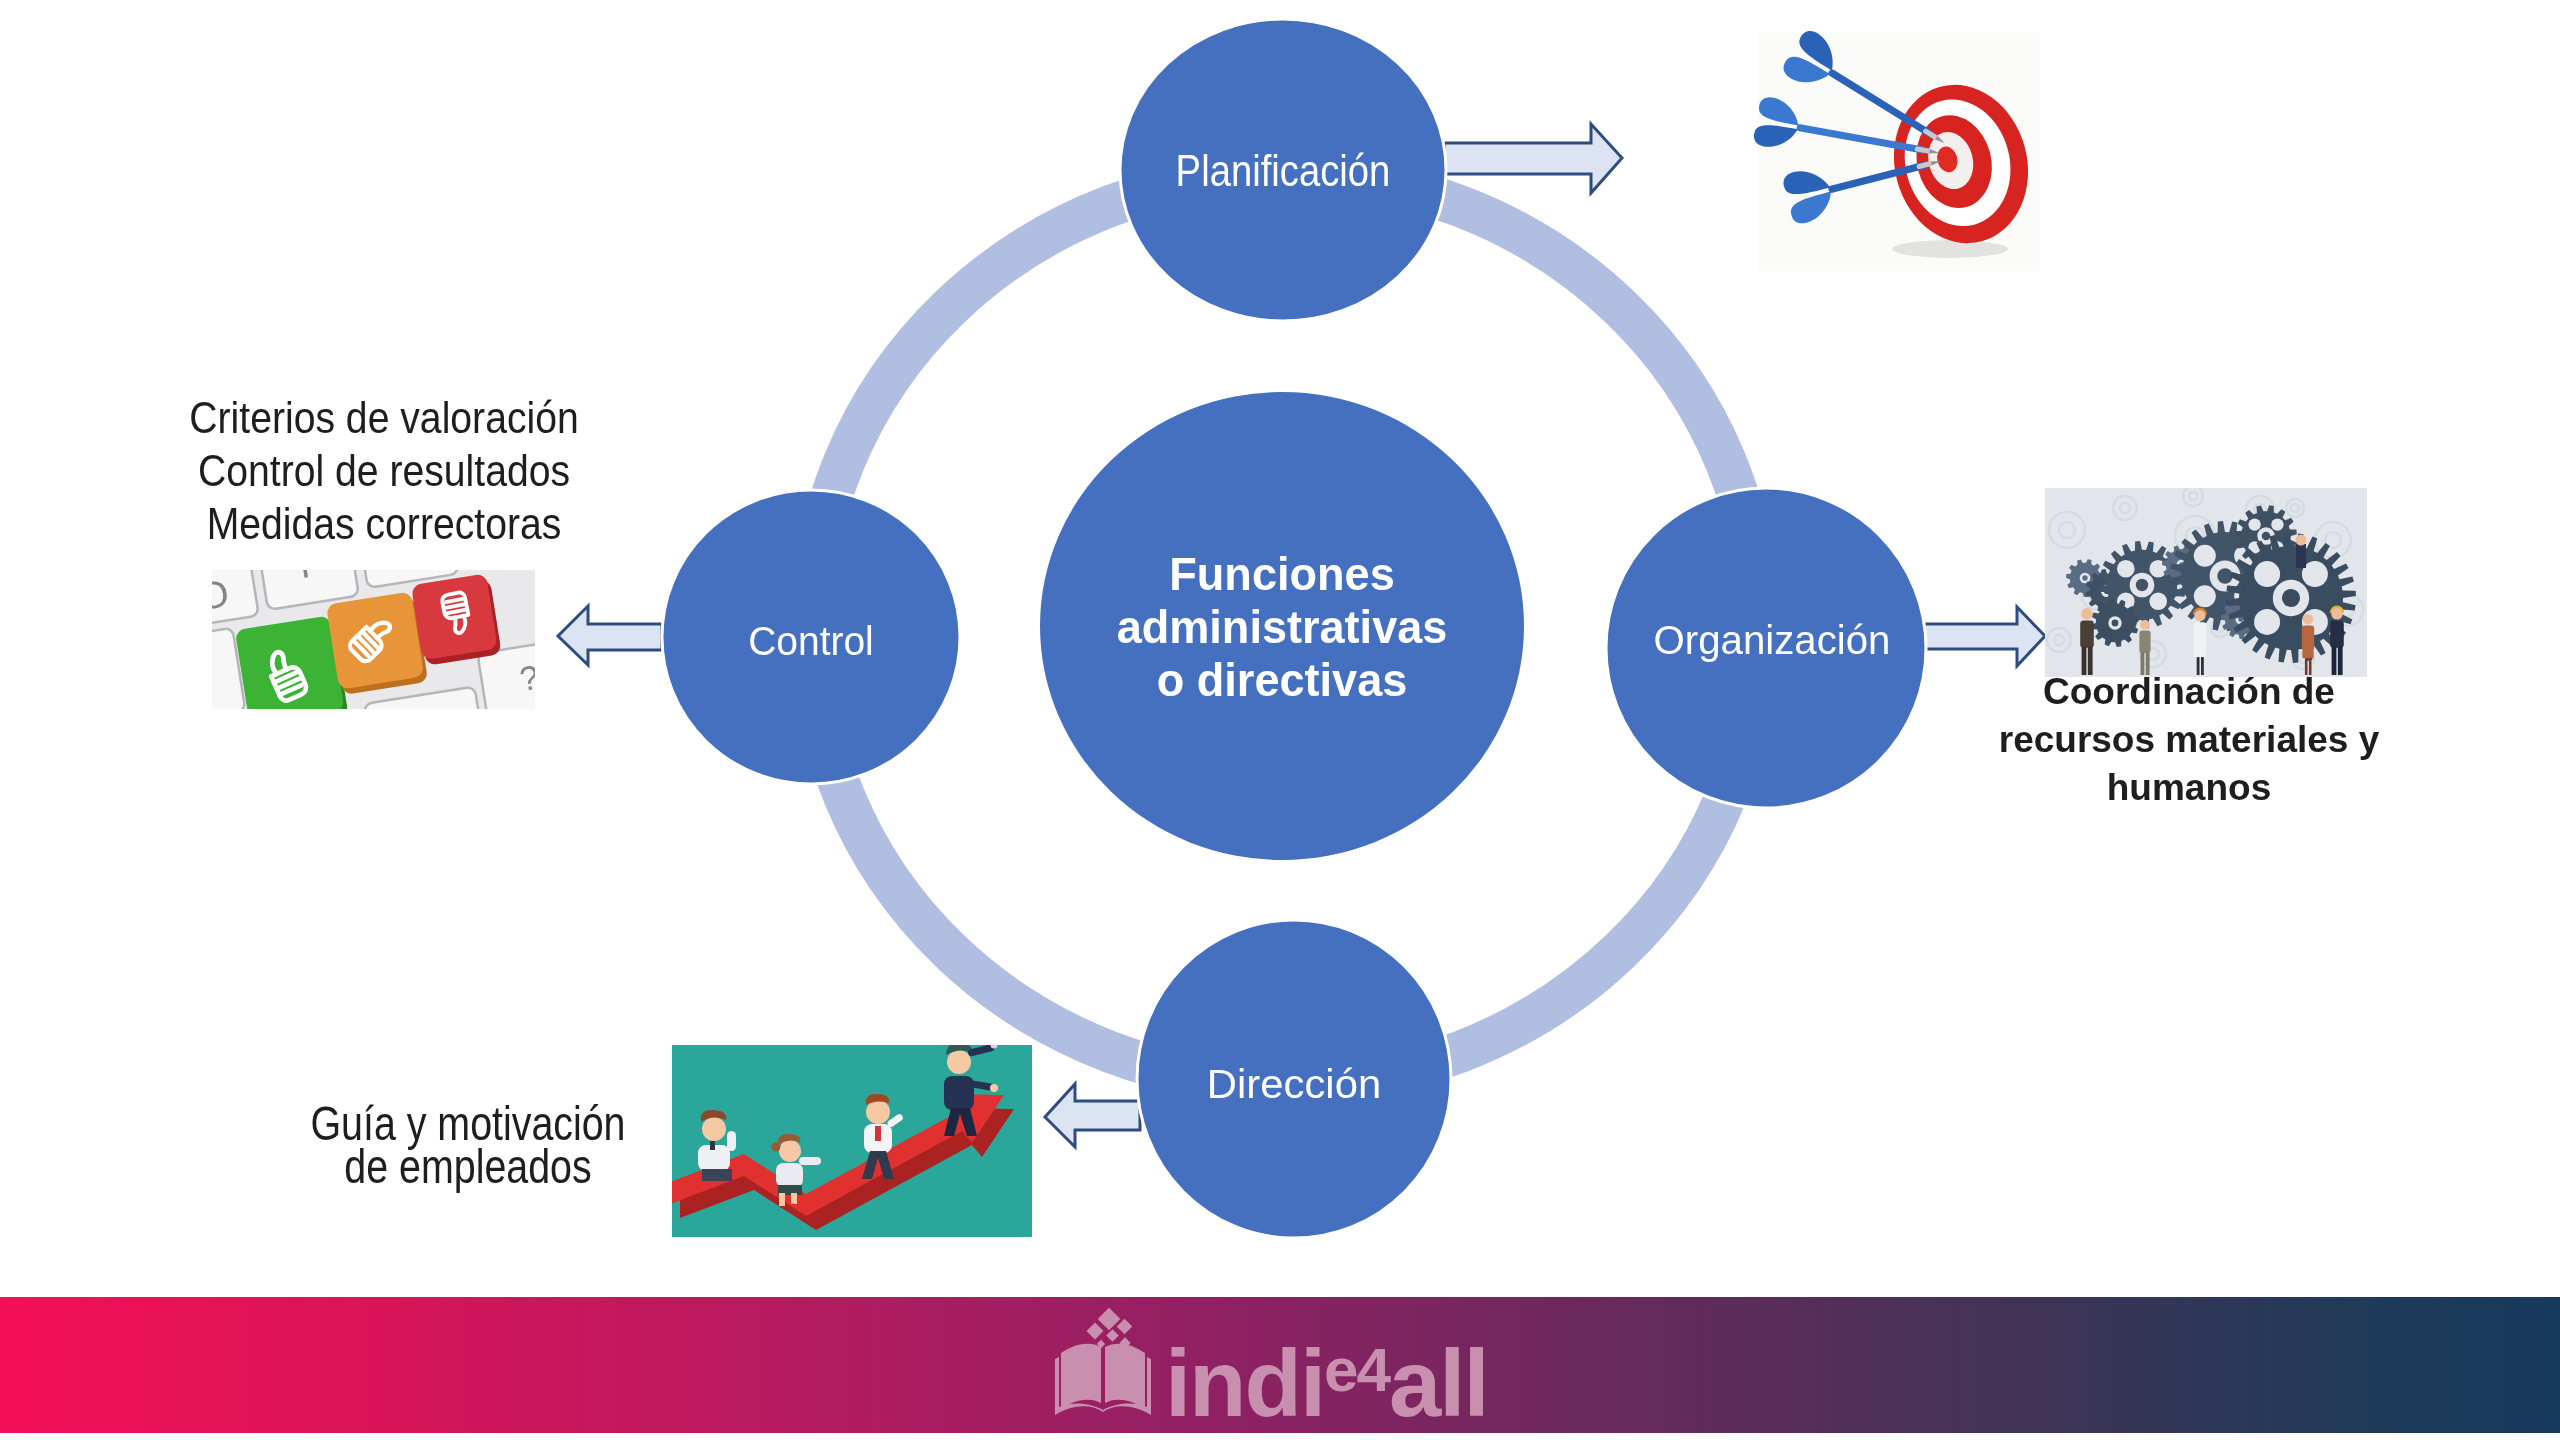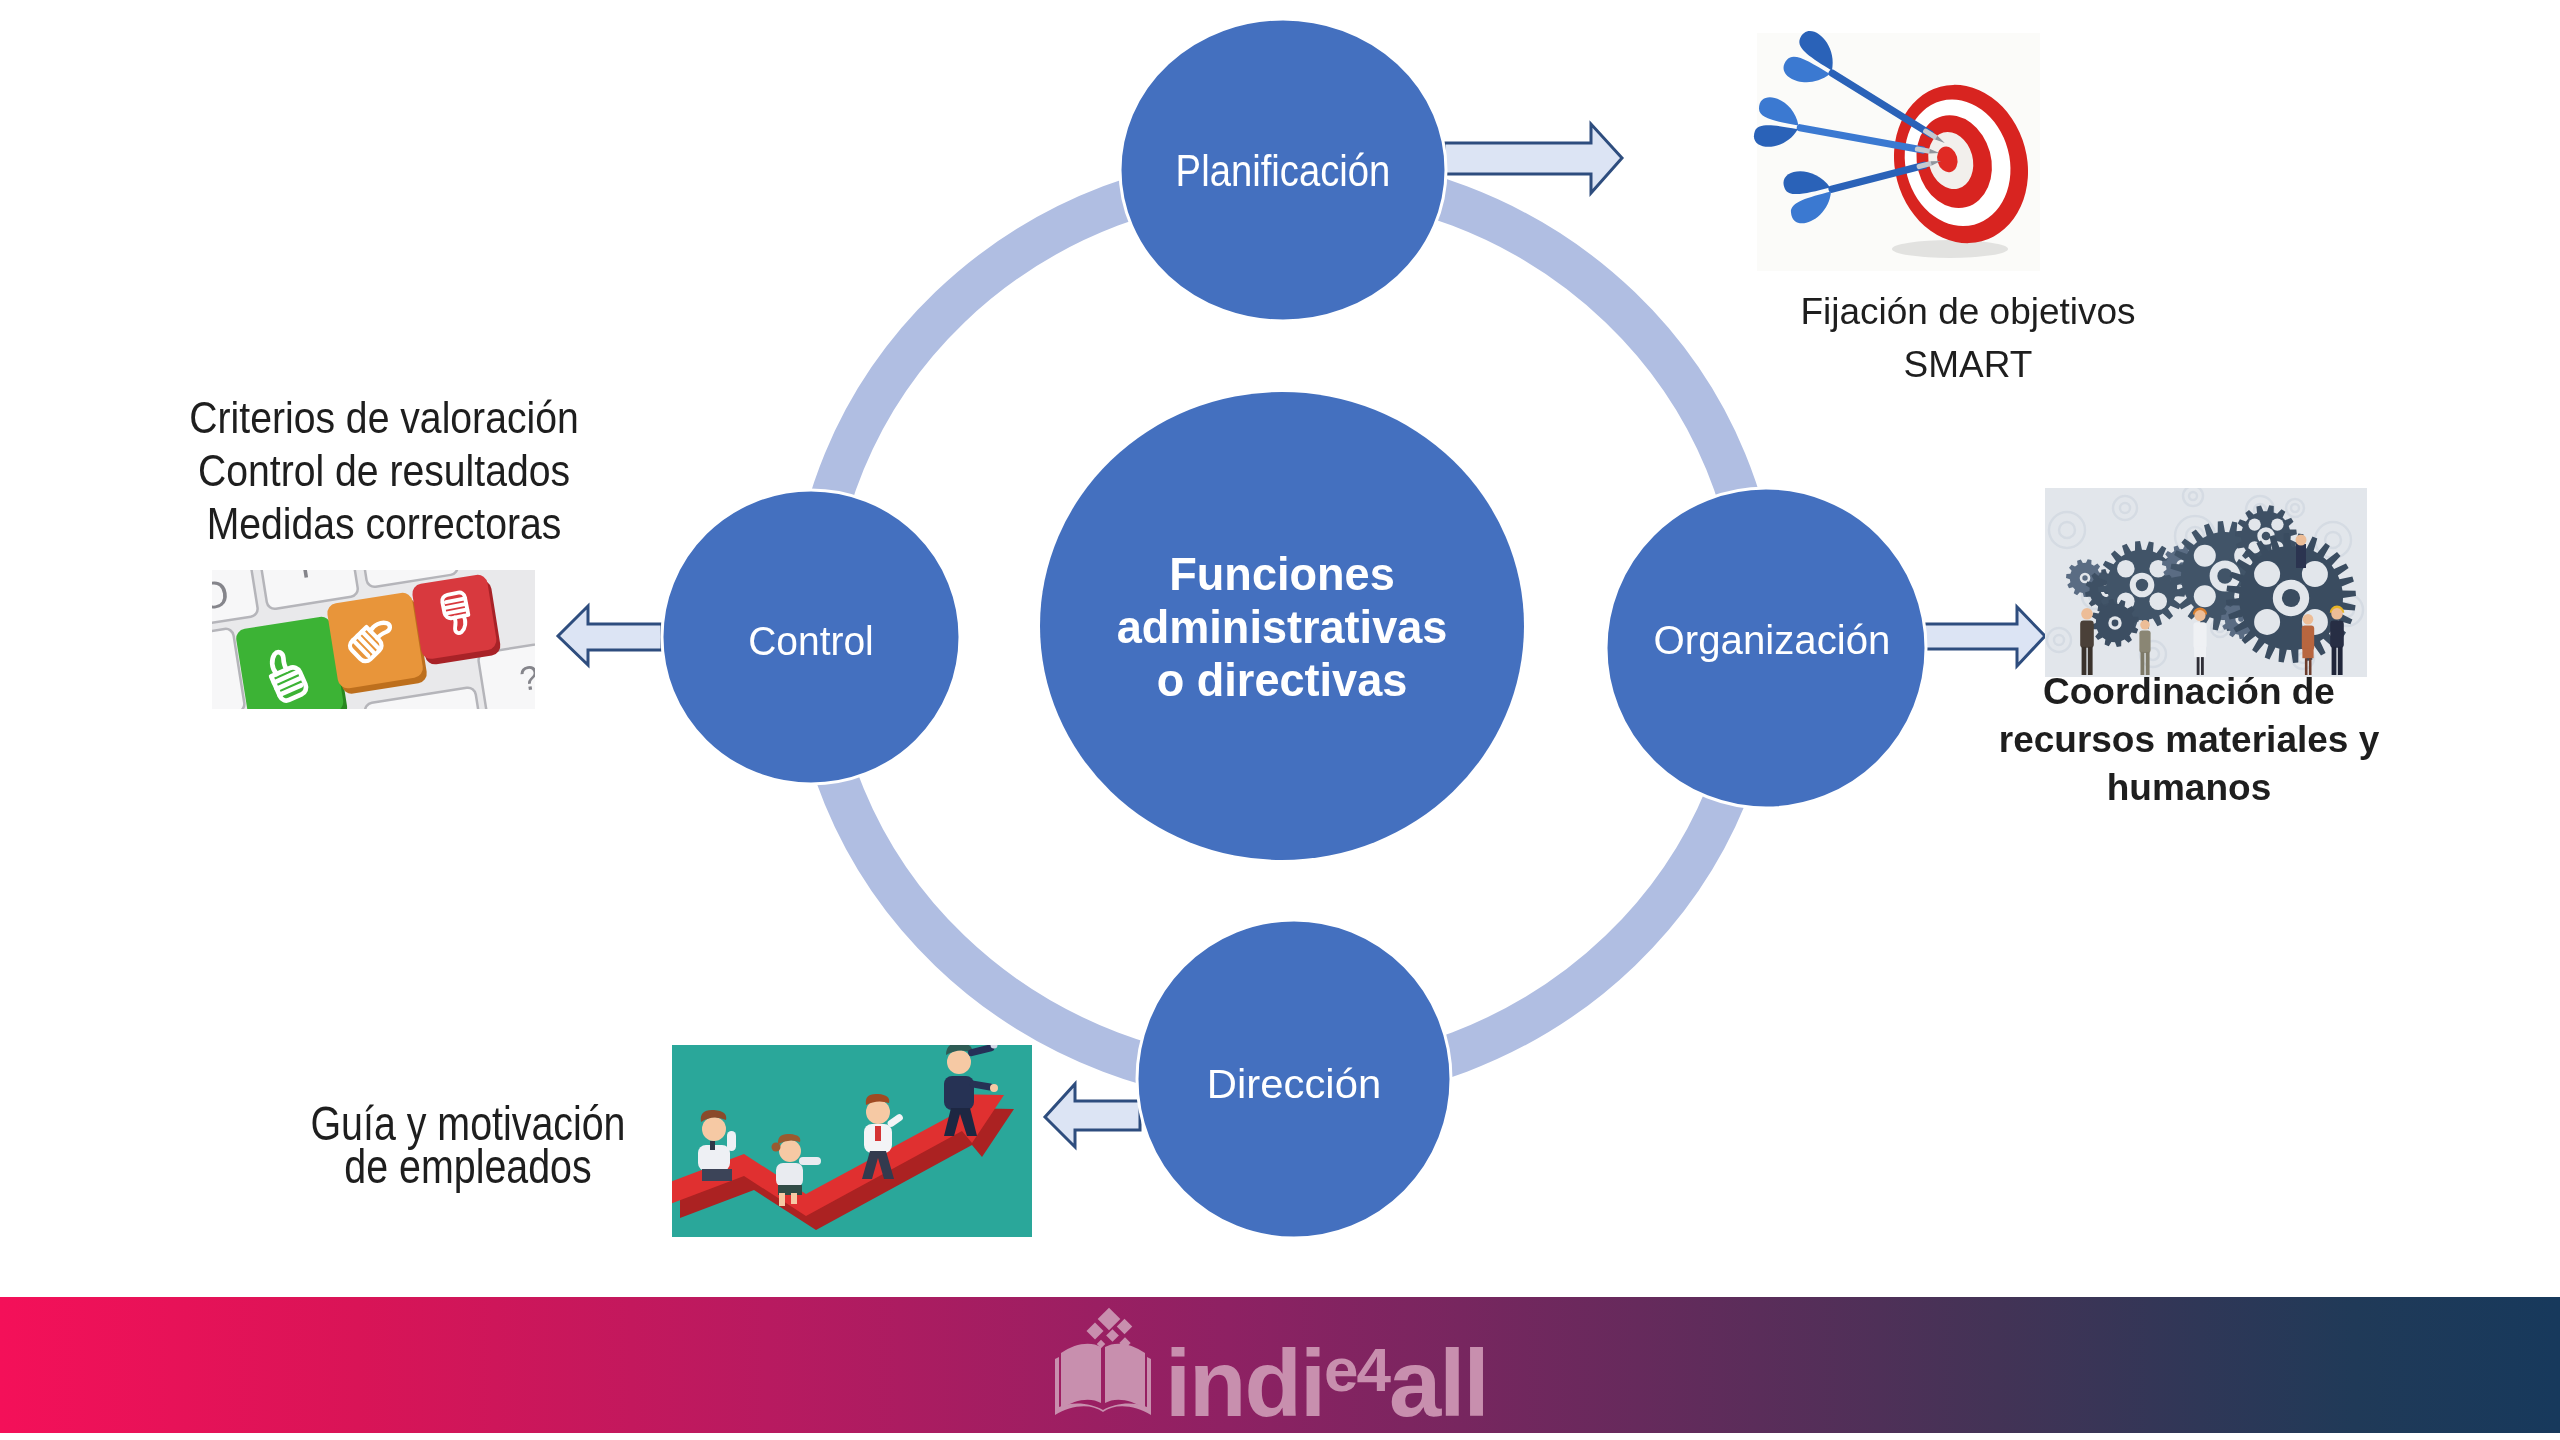--- a/index.html
+++ b/index.html
@@ -291,22 +291,20 @@
 <div class="wlabel" style="left:1094px;top:1064px;width:400px;font-size:41px;line-height:41px;transform:scaleX(1.02);">Dirección</div>
 
 <div class="wlabel" style="left:982px;top:548px;width:600px;font-size:46px;line-height:53px;font-weight:bold;transform:scaleX(0.98);">Funciones
 administrativas
 o directivas</div>
 
 <div class="txt" style="left:84px;top:391px;width:600px;font-size:45px;line-height:53px;transform:scaleX(0.87);">Criterios de valoración
 Control de resultados
 Medidas correctoras</div>
 
-<div class="txt" style="left:1668px;top:285px;width:600px;font-size:37px;line-height:53px;transform:scaleX(1);">Fijación de objetivos
-SMART</div>
 
 <div class="txt" style="left:168px;top:1102px;width:600px;font-size:48px;line-height:43px;transform:scaleX(0.82);">Guía y motivación
 de empleados</div>
 
 <div class="txt" style="left:1889px;top:668px;width:600px;font-size:37px;line-height:48px;transform:scaleX(1);font-weight:bold;">Coordinación de
 recursos materiales y
 humanos</div>
 
 <div style="position:absolute;left:0;top:1297px;width:2560px;height:136px;
   background:linear-gradient(90deg,#f41059 0%,#d91457 14%,#b81a60 30%,#8e2163 48%,#662a5c 64%,#433356 78%,#203a58 92%,#17395c 100%);">

